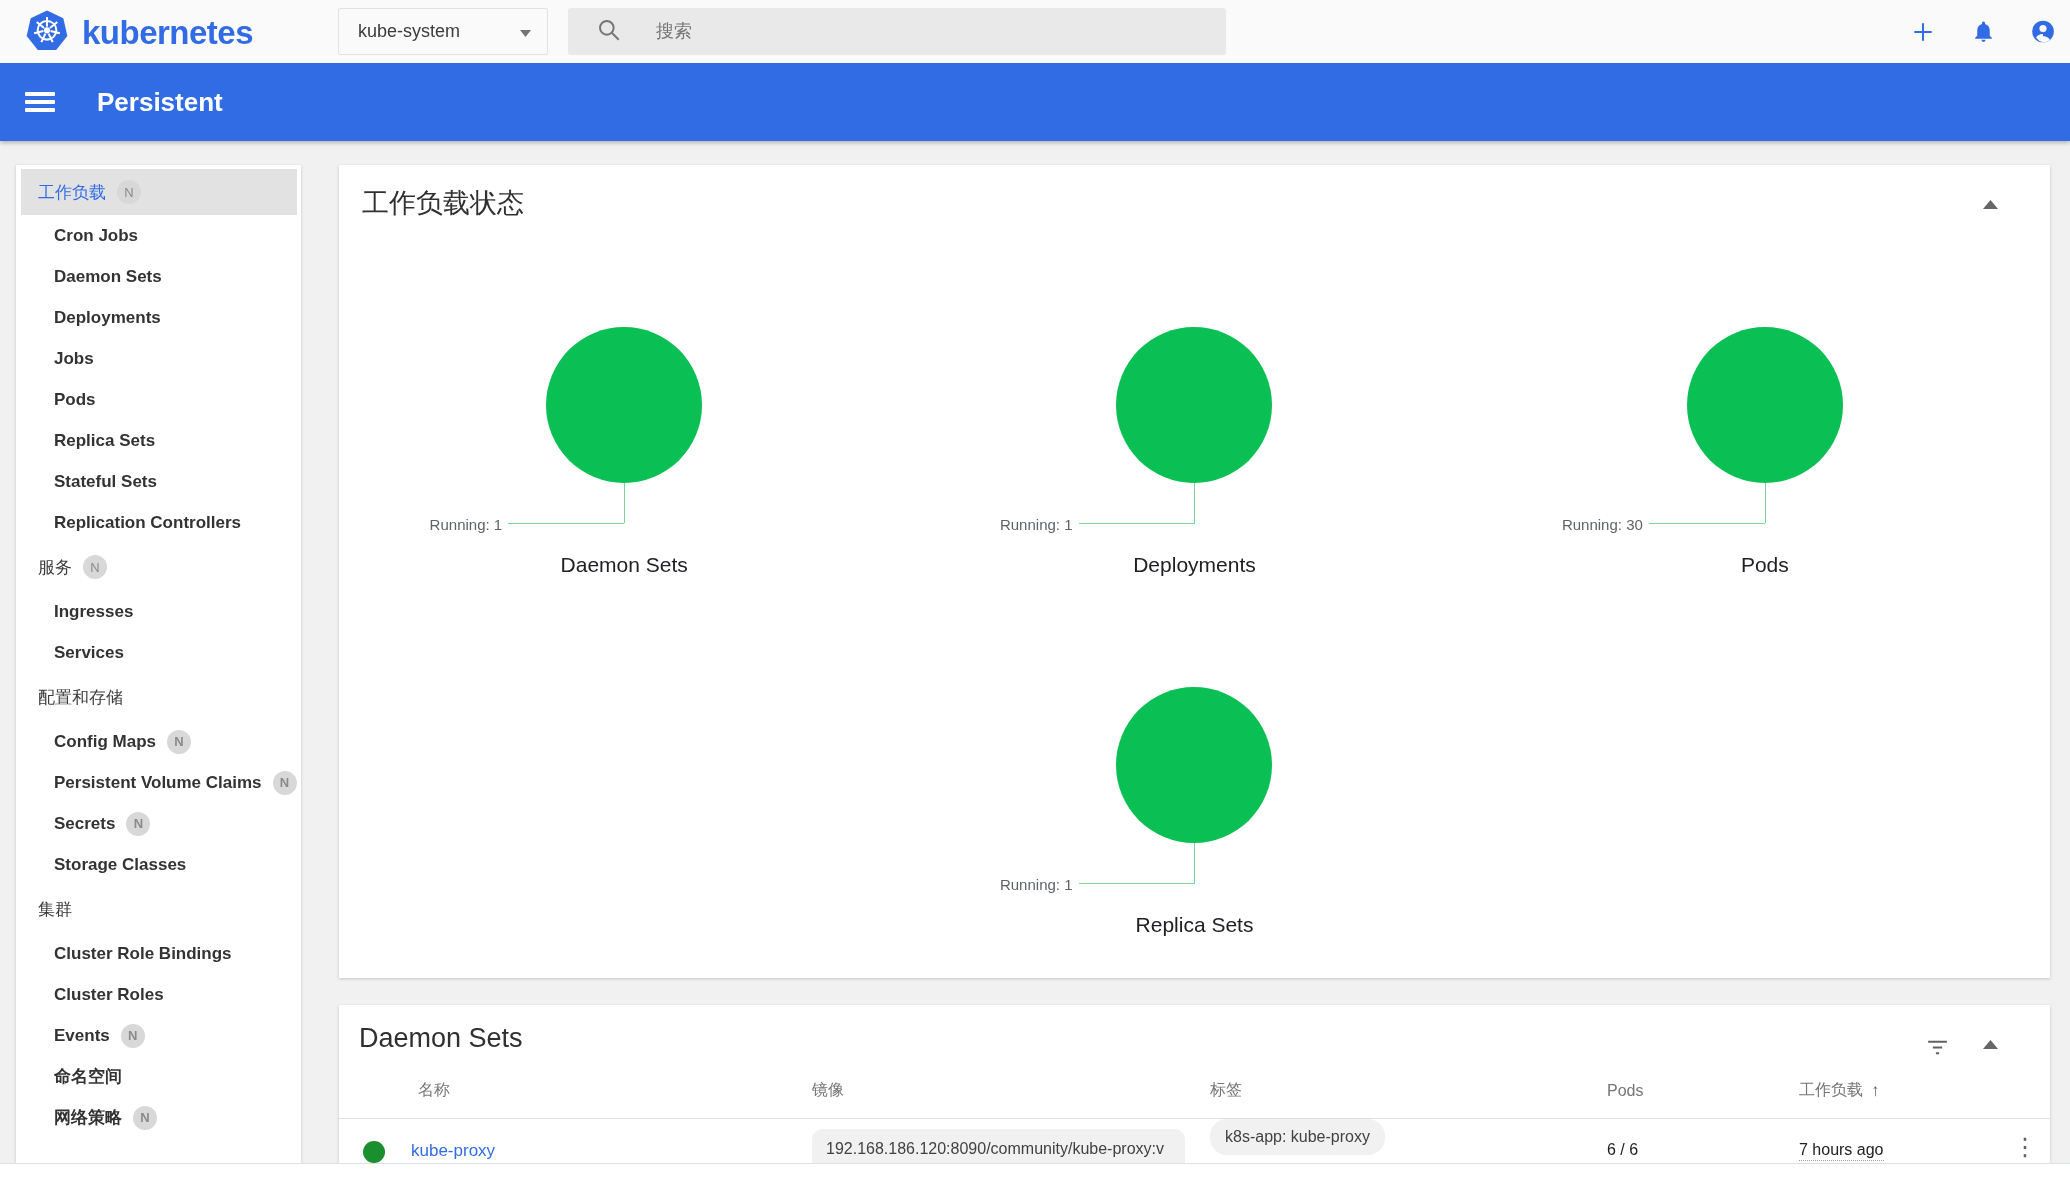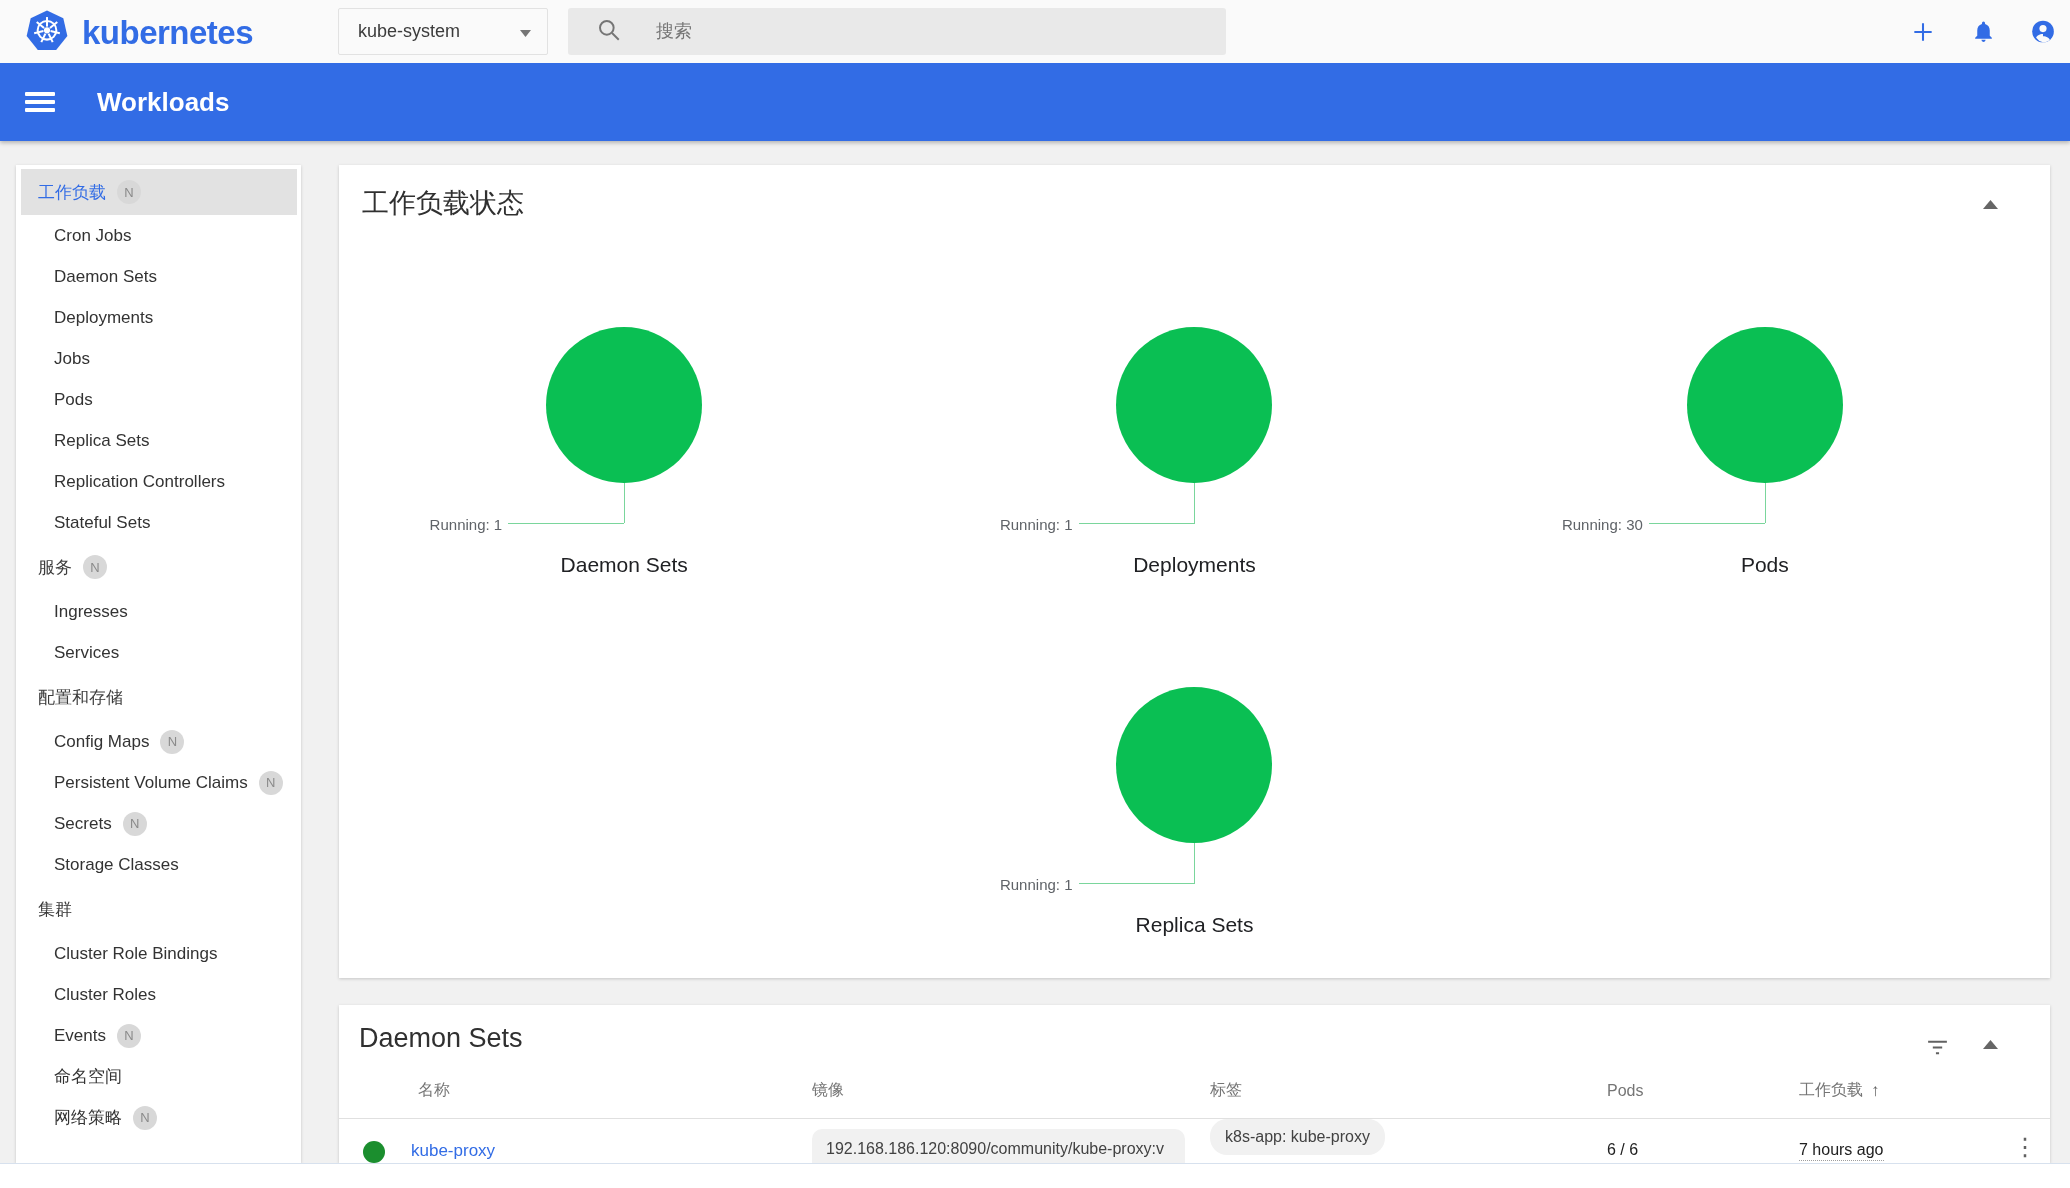--- a/index.html
+++ b/index.html
@@ -39,21 +39,21 @@
 
   .card { position: absolute; background: #fff; box-shadow: 0 1px 3px rgba(0,0,0,0.18); }
 
   
   .sidebar { left: 16px; top: 24px; width: 285px; height: 998px; overflow: hidden; padding-top: 3px; }
   .side-selected { height: 46px; margin: 1px 4px 0 5px; background: #e2e2e2; display: flex;
     align-items: center; padding-left: 17px; font-size: 17px; color: var(--blue); cursor: pointer; }
   .side-section { height: 48px; display: flex; align-items: center; padding-left: 22px;
     font-size: 17px; color: #3c3c3c; cursor: pointer; }
   .side-item { height: 41px; display: flex; align-items: center; padding-left: 38px;
-    font-size: 17px; color: #333; cursor: pointer; }
+    font-size: 17px; color: #333; cursor: pointer; font-weight: bold; }
   .badge { width: 24px; height: 24px; border-radius: 50%; background: #d8d8d8; color: #8a8a8a;
     font-size: 13px; display: inline-flex; align-items: center; justify-content: center; margin-left: 11px; flex: none; }
 
   
   .status-card { left: 339px; top: 24px; width: 1711px; height: 813px; }
   .card-title { font-size: 27px; font-weight: 400; color: #303030; padding: 20px 0 0 23px; }
   .collapse-btn { position: absolute; right: 48px; top: 28px; background: none; border: none;
     cursor: pointer; padding: 4px; }
   .charts-grid { display: grid; grid-template-columns: 1fr 1fr 1fr; margin-top: 2px; }
   .chart-cell { position: relative; height: 360px; padding-top: 104px; }
@@ -160,21 +160,21 @@
     </button>
   </div>
 </div>
 
 <div class="toolbar">
   <button class="hamburger">
     <span></span>
       <span></span>
       <span></span>
   </button>
-  <span class="toolbar-title">Workloads</span>
+  <span class="toolbar-title">Persistent</span>
 </div>
 
 <div class="content">
 
   <nav class="card sidebar" id="sidebar-nav">
       <div class="side-selected">
         <span>工作负载</span>
         <span class="badge">N</span>
       </div>
       <div class="side-item">
@@ -189,24 +189,24 @@
       <div class="side-item">
         <span>Jobs</span>
       </div>
       <div class="side-item">
         <span>Pods</span>
       </div>
       <div class="side-item">
         <span>Replica Sets</span>
       </div>
       <div class="side-item">
+        <span>Stateful Sets</span>
+      </div>
+      <div class="side-item">
         <span>Replication Controllers</span>
-      </div>
-      <div class="side-item">
-        <span>Stateful Sets</span>
       </div>
       <div class="side-section">
         <span>服务</span>
         <span class="badge">N</span>
       </div>
       <div class="side-item">
         <span>Ingresses</span>
       </div>
       <div class="side-item">
         <span>Services</span>

